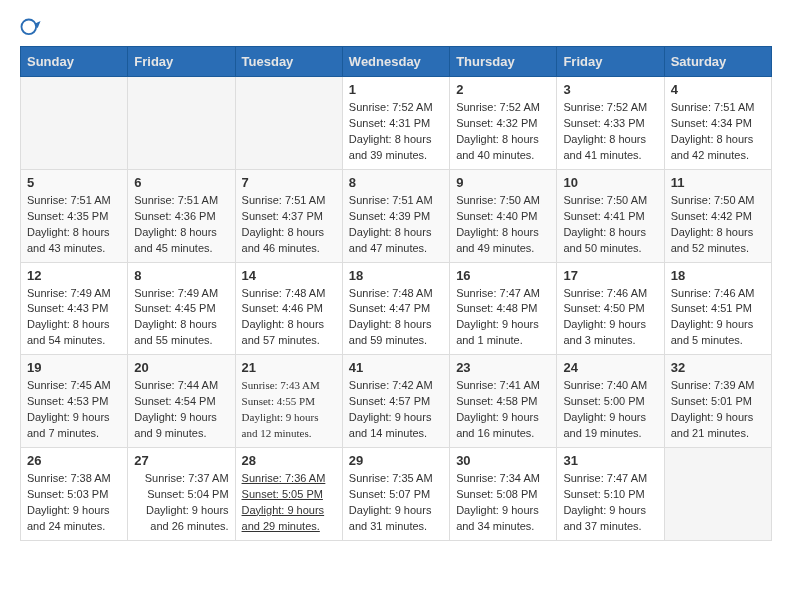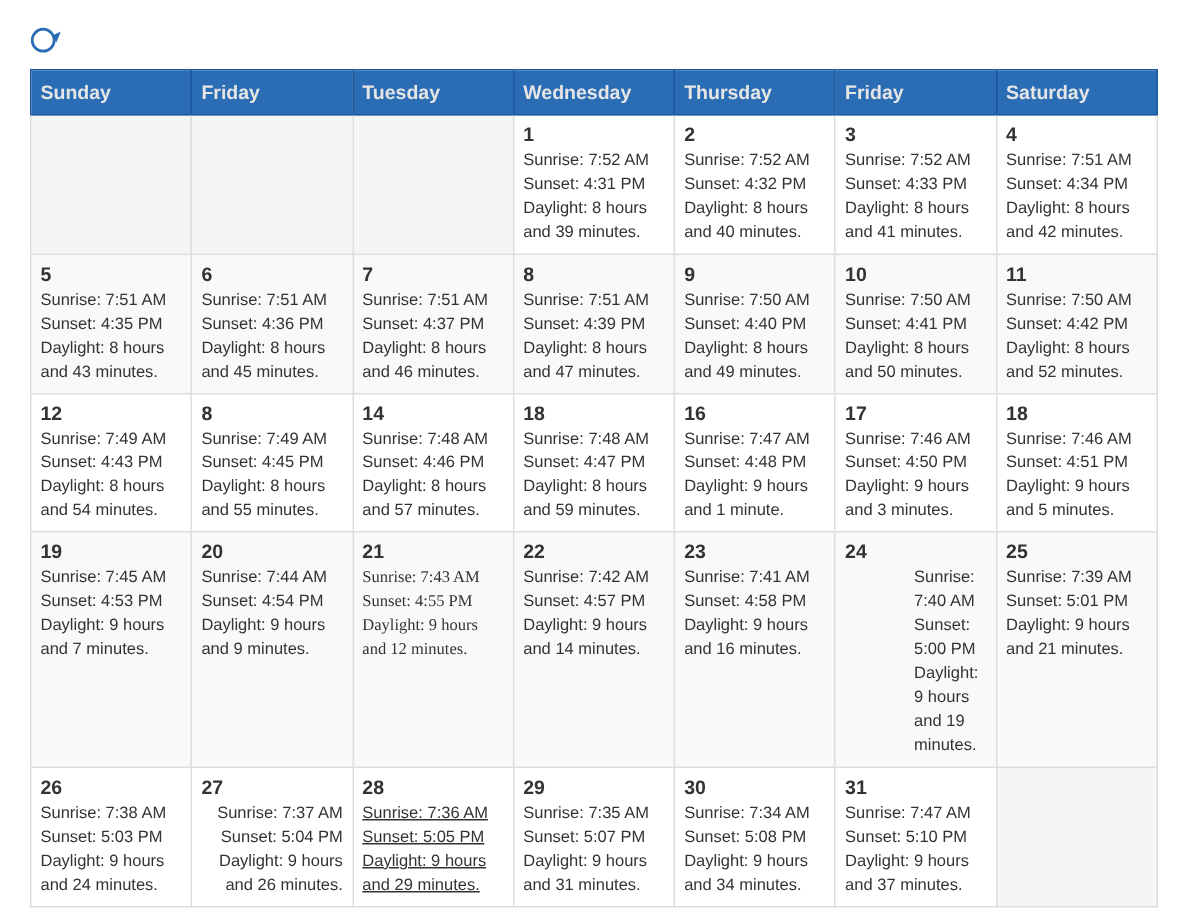--- a/index.html
+++ b/index.html
@@ -281,42 +281,42 @@
 and 9 minutes.</div>
         </td>
         <td>
           <span class="day-number">21</span>
           <div class="day-info" style="white-space: pre-line; font-family: Liberation Serif, serif;">Sunrise: 7:43 AM
 Sunset: 4:55 PM
 Daylight: 9 hours
 and 12 minutes.</div>
         </td>
         <td>
-          <span class="day-number">22</span>
+          <span class="day-number">41</span>
           <div class="day-info" style="white-space: pre-line;">Sunrise: 7:42 AM
 Sunset: 4:57 PM
 Daylight: 9 hours
 and 14 minutes.</div>
         </td>
         <td>
           <span class="day-number">23</span>
           <div class="day-info" style="white-space: pre-line;">Sunrise: 7:41 AM
 Sunset: 4:58 PM
 Daylight: 9 hours
 and 16 minutes.</div>
         </td>
         <td>
           <span class="day-number">24</span>
-          <div class="day-info" style="white-space: pre-line; margin-left: 46px;">Sunrise: 7:40 AM
+          <div class="day-info" style="white-space: pre-line;">Sunrise: 7:40 AM
 Sunset: 5:00 PM
 Daylight: 9 hours
 and 19 minutes.</div>
         </td>
         <td>
-          <span class="day-number">25</span>
+          <span class="day-number">32</span>
           <div class="day-info" style="white-space: pre-line;">Sunrise: 7:39 AM
 Sunset: 5:01 PM
 Daylight: 9 hours
 and 21 minutes.</div>
         </td>
       </tr>
       <tr>
         <td>
           <span class="day-number">26</span>
           <div class="day-info" style="white-space: pre-line;">Sunrise: 7:38 AM

